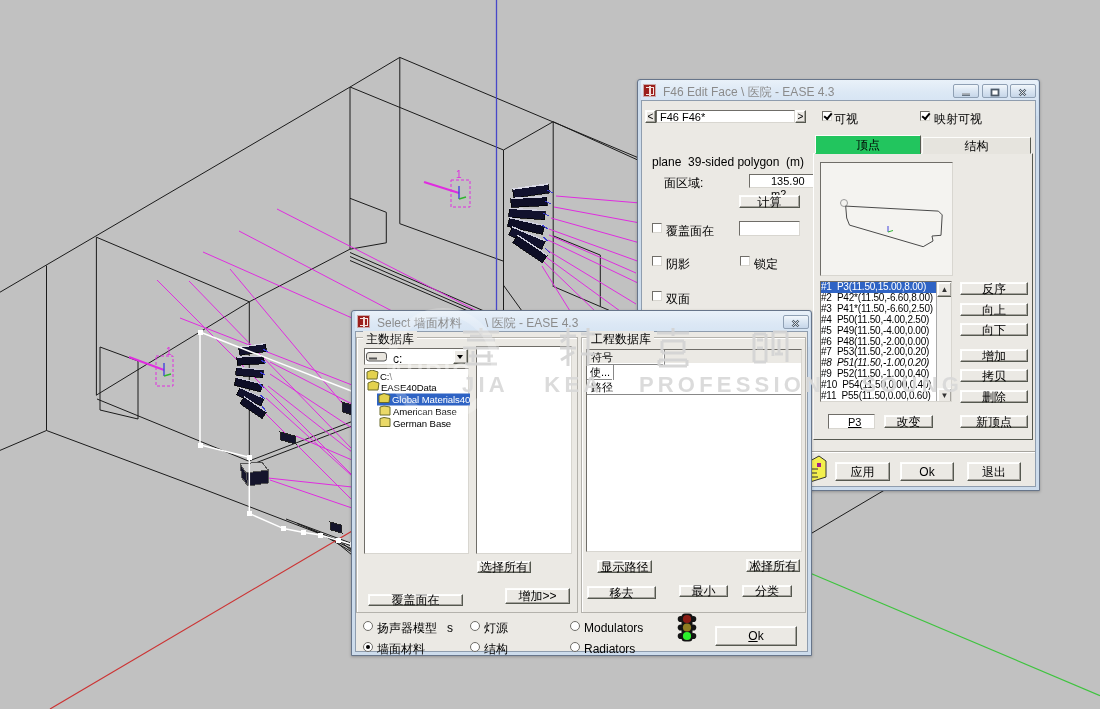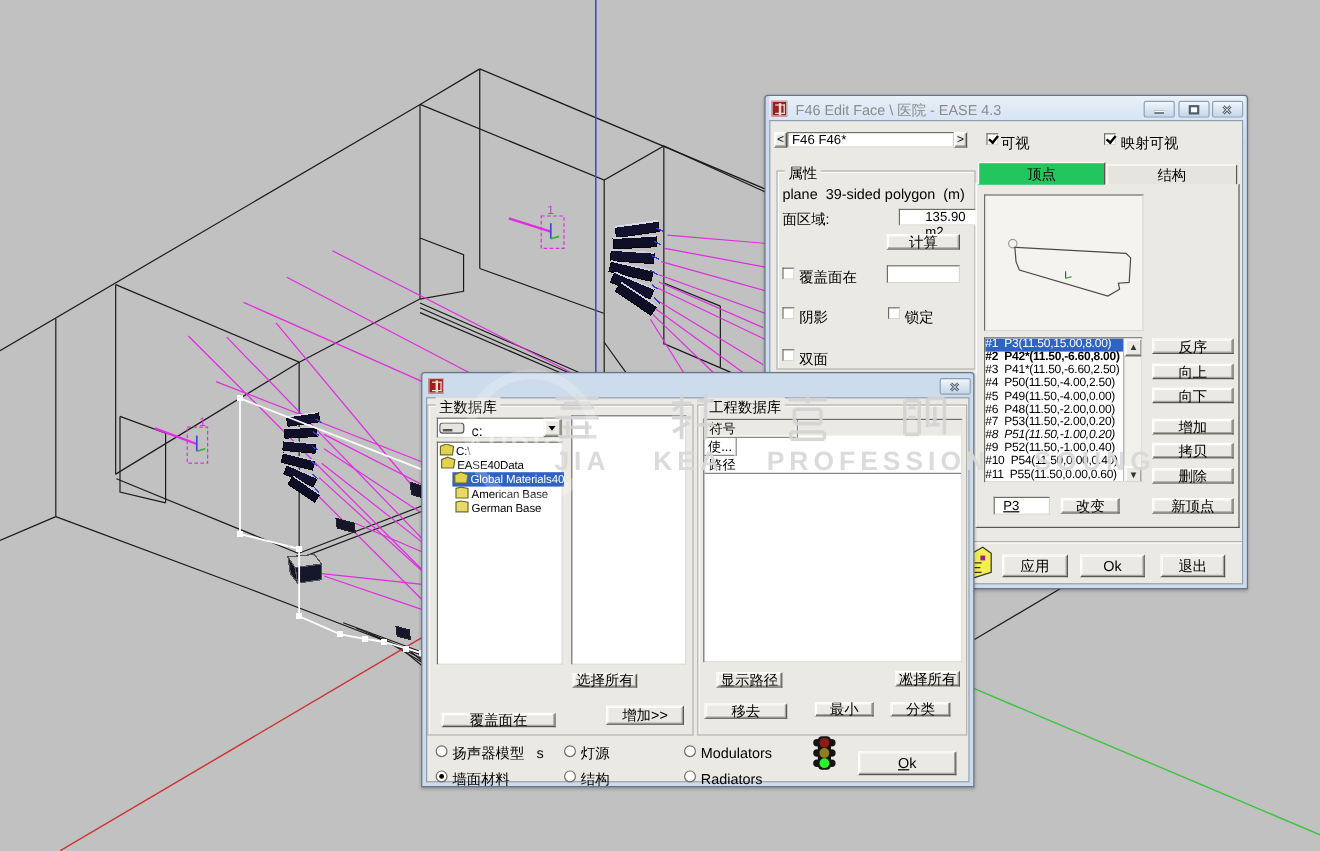--- a/index.html
+++ b/index.html
@@ -215,25 +215,22 @@
       </svg></div>
  <div class="client"></div>
  <div class="lay" style="left:3px;top:5px;">
   <div class="btn" style="left:4px;top:25px;width:11px;height:13px;font-size:10px;line-height:12px;">&lt;</div>
   <div class="fld" style="left:15px;top:25px;width:139px;height:13px;line-height:12px;padding-left:3px;">F46 F46*</div>
   <div class="btn" style="left:154px;top:25px;width:11px;height:13px;font-size:10px;line-height:12px;">&gt;</div>
   <div class="cb ck" style="left:181px;top:26px;"></div>
       <div class="lbl" style="left:193px;top:26px;">可视</div>
   <div class="cb ck" style="left:279px;top:26px;"></div>
       <div class="lbl" style="left:293px;top:26px;">映射可视</div>
-  <div class="gb" style="left:6px;top:57px;width:166px;height:166px;">
-        <span>属性</span>
-      </div>
   <div class="lbl s11" style="left:11px;top:70px;">plane&nbsp; 39-sided polygon&nbsp; (m)</div>
-  <div class="lbl" style="left:11px;top:90px;">面区域:</div>
+  <div class="lbl" style="left:23px;top:90px;">面区域:</div>
   <div class="fld" style="left:108px;top:89px;width:70px;height:14px;line-height:13px;padding-left:21px;">135.90 m2</div>
   <div class="btn" style="left:98px;top:110px;width:61px;height:13px;line-height:12px;">计算</div>
   <div class="cb" style="left:11px;top:138px;"></div>
       <div class="lbl" style="left:25px;top:138px;">覆盖面在</div>
   <div class="fld" style="left:98px;top:136px;width:61px;height:15px;"></div>
   <div class="cb" style="left:11px;top:171px;"></div>
       <div class="lbl" style="left:25px;top:171px;">阴影</div>
   <div class="cb" style="left:99px;top:171px;"></div>
       <div class="lbl" style="left:113px;top:171px;">锁定</div>
   <div class="cb" style="left:11px;top:206px;"></div>
@@ -250,53 +247,57 @@
    <path d="M68,64 L68,70" stroke="#4444dd"></path>
         <path d="M68,70 L73,68.5" stroke="#2fb52f"></path>
   </svg>
   <div class="fld" style="left:179px;top:196px;width:132px;height:121px;padding:0;overflow:hidden;">
    <div style="position:absolute;right:0;top:0;width:15px;height:121px;background:#f1f0ed;border-left:1px solid #aaa;">
     <div class="btn" style="left:0;top:0;width:15px;height:15px;font-size:8px;line-height:14px;color:#333;">▲</div>
     <div class="btn" style="left:0;top:106px;width:15px;height:15px;font-size:8px;line-height:14px;color:#333;">▼</div>
    </div>
    <div style="font-size:10px;line-height:10.9px;letter-spacing:-0.2px;white-space:nowrap;">
           <span style="display:block;background:#2e63c4;color:#fff;">#1&nbsp;&nbsp;P3(11.50,15.00,8.00)</span>
-          <span style="display:block;font-weight:bold;">#2&nbsp;&nbsp;P42*(11.50,-6.60,8.00)</span>
+          <span style="display:block;">#2&nbsp;&nbsp;P42*(11.50,-6.60,8.00)</span>
           <span style="display:block;">#3&nbsp;&nbsp;P41*(11.50,-6.60,2.50)</span>
           <span style="display:block;">#4&nbsp;&nbsp;P50(11.50,-4.00,2.50)</span>
           <span style="display:block;">#5&nbsp;&nbsp;P49(11.50,-4.00,0.00)</span>
           <span style="display:block;">#6&nbsp;&nbsp;P48(11.50,-2.00,0.00)</span>
           <span style="display:block;">#7&nbsp;&nbsp;P53(11.50,-2.00,0.20)</span>
           <span style="display:block;font-style:italic;">#8&nbsp;&nbsp;P51(11.50,-1.00,0.20)</span>
           <span style="display:block;">#9&nbsp;&nbsp;P52(11.50,-1.00,0.40)</span>
           <span style="display:block;">#10&nbsp;&nbsp;P54(11.50,0.00,0.40)</span>
           <span style="display:block;">#11&nbsp;&nbsp;P55(11.50,0.00,0.60)</span>
    </div>
   </div>
   <div class="btn" style="left:319px;top:197px;width:68px;height:13px;line-height:12px;">反序</div>
   <div class="btn" style="left:319px;top:218px;width:68px;height:13px;line-height:12px;">向上</div>
   <div class="btn" style="left:319px;top:238px;width:68px;height:13px;line-height:12px;">向下</div>
   <div class="btn" style="left:319px;top:264px;width:68px;height:13px;line-height:12px;">增加</div>
   <div class="btn" style="left:319px;top:284px;width:68px;height:13px;line-height:12px;">拷贝</div>
   <div class="btn" style="left:319px;top:305px;width:68px;height:13px;line-height:12px;">删除</div>
   <div class="btn" style="left:319px;top:330px;width:68px;height:13px;line-height:12px;">新顶点</div>
-  <div class="fld" style="left:187px;top:329px;width:47px;height:15px;line-height:14px;padding-left:7px;text-decoration:underline;">P3</div>
+  <div class="fld" style="left:187px;top:329px;width:47px;height:15px;line-height:14px;padding-left:19px;text-decoration:underline;">P3</div>
   <div class="btn" style="left:243px;top:330px;width:49px;height:13px;line-height:12px;">改变</div>
   <div style="position:absolute;left:2px;top:366px;width:392px;height:2px;border-top:1px solid #a6a49e;border-bottom:1px solid #fff;"></div>
   <svg style="position:absolute;left:168px;top:370px;" width="18" height="28">
    <polygon points="1,6 10,1 17,6 17,22 1,27" fill="#f3ef4e" stroke="#333" stroke-width="1"></polygon>
    <rect x="8" y="8" width="4" height="4" fill="#a0208a"></rect>
    <path d="M3,14 h6 M3,18 h5 M3,22 h6" stroke="#333" stroke-width="1"></path>
   </svg>
   <div class="btn" style="left:194px;top:377px;width:55px;height:19px;line-height:18px;">应用</div>
   <div class="btn" style="left:259px;top:377px;width:54px;height:19px;line-height:18px;">Ok</div>
   <div class="btn" style="left:326px;top:377px;width:54px;height:19px;line-height:18px;">退出</div>
  </div>
 </div>
 <div class="win" id="w2" style="left:351px;top:310px;width:461px;height:346px;z-index:20;">
+ <div class="tbar">
+      <span class="tt" style="left:22px;">Select 墙面材料</span>
+      <span class="tt" style="left:130px;">\ 医院 - EASE 4.3</span>
+    </div>
  <div class="ico">
       <i></i>
       <b></b>
     </div>
  <div class="cbtn" style="left:431px;"><svg width="24" height="12">
         <path d="M8.5,2.5 L14.5,8.5 M14.5,2.5 L8.5,8.5" stroke="#4d5a68" stroke-width="2.4"></path>
         <path d="M8.5,2.5 L14.5,8.5 M14.5,2.5 L8.5,8.5" stroke="#fff" stroke-width="0.8"></path>
       </svg></div>
  <div class="client"></div>
  <div class="lay" style="left:0;top:1px;">

